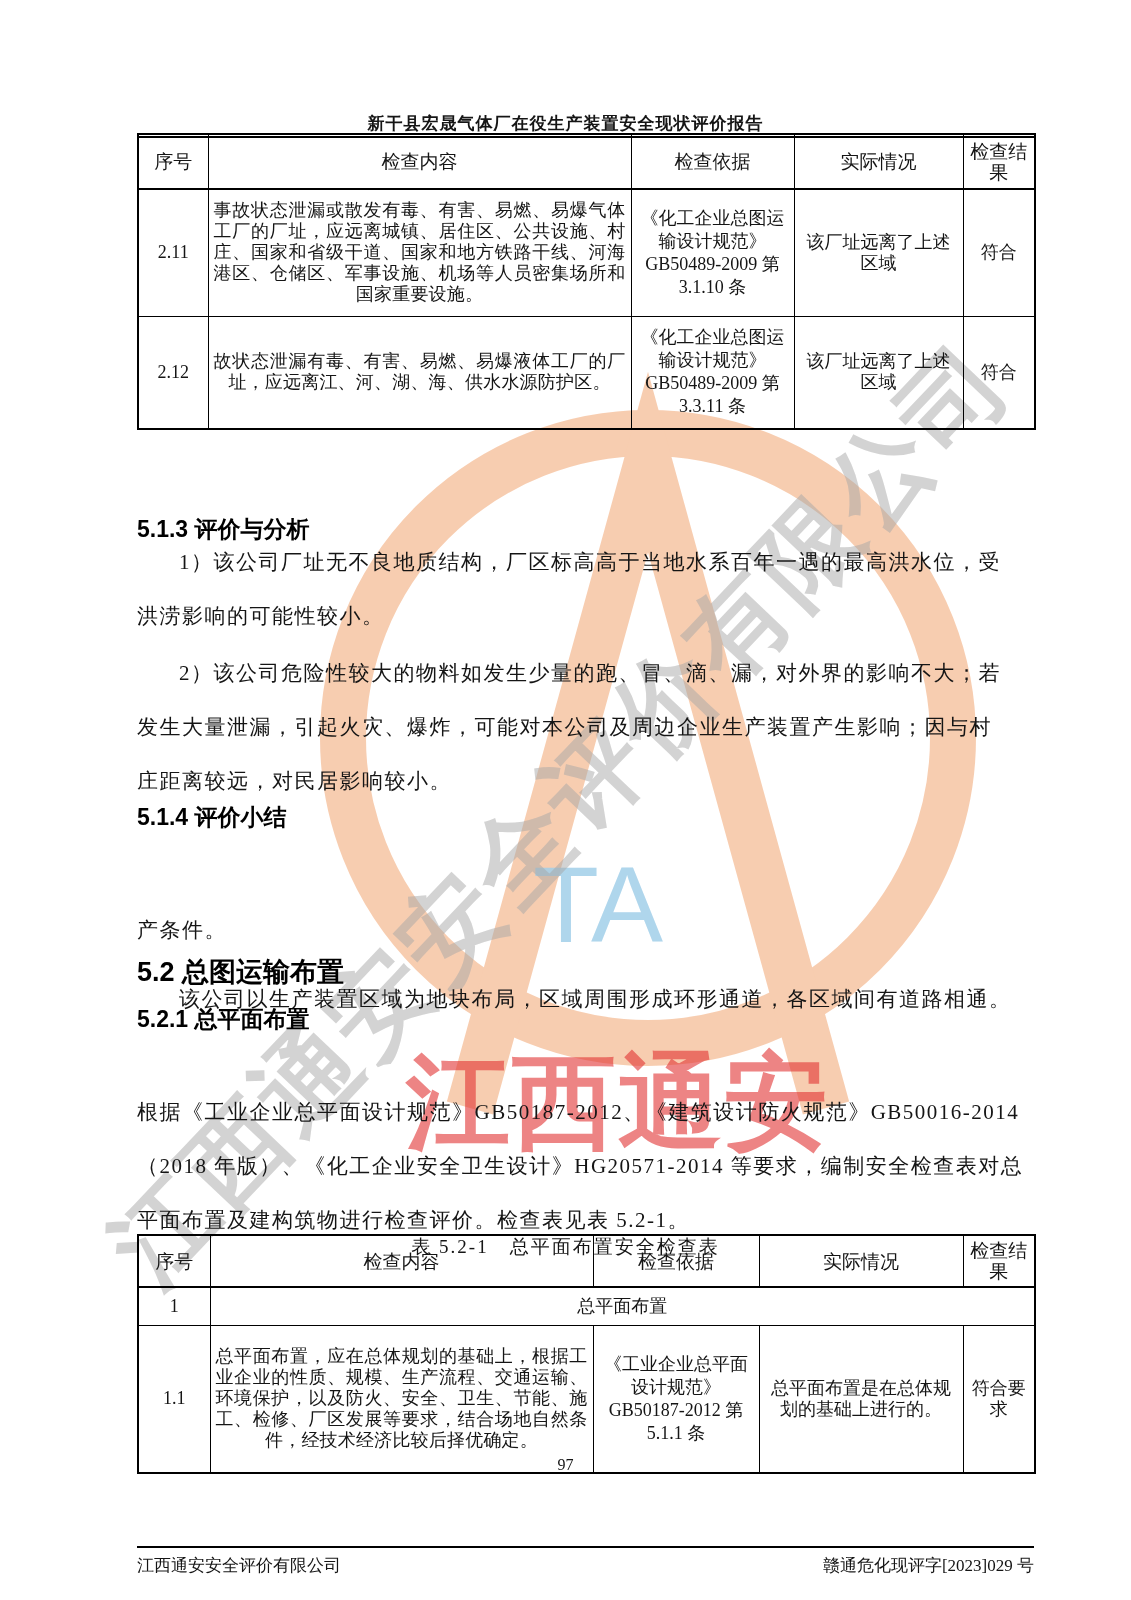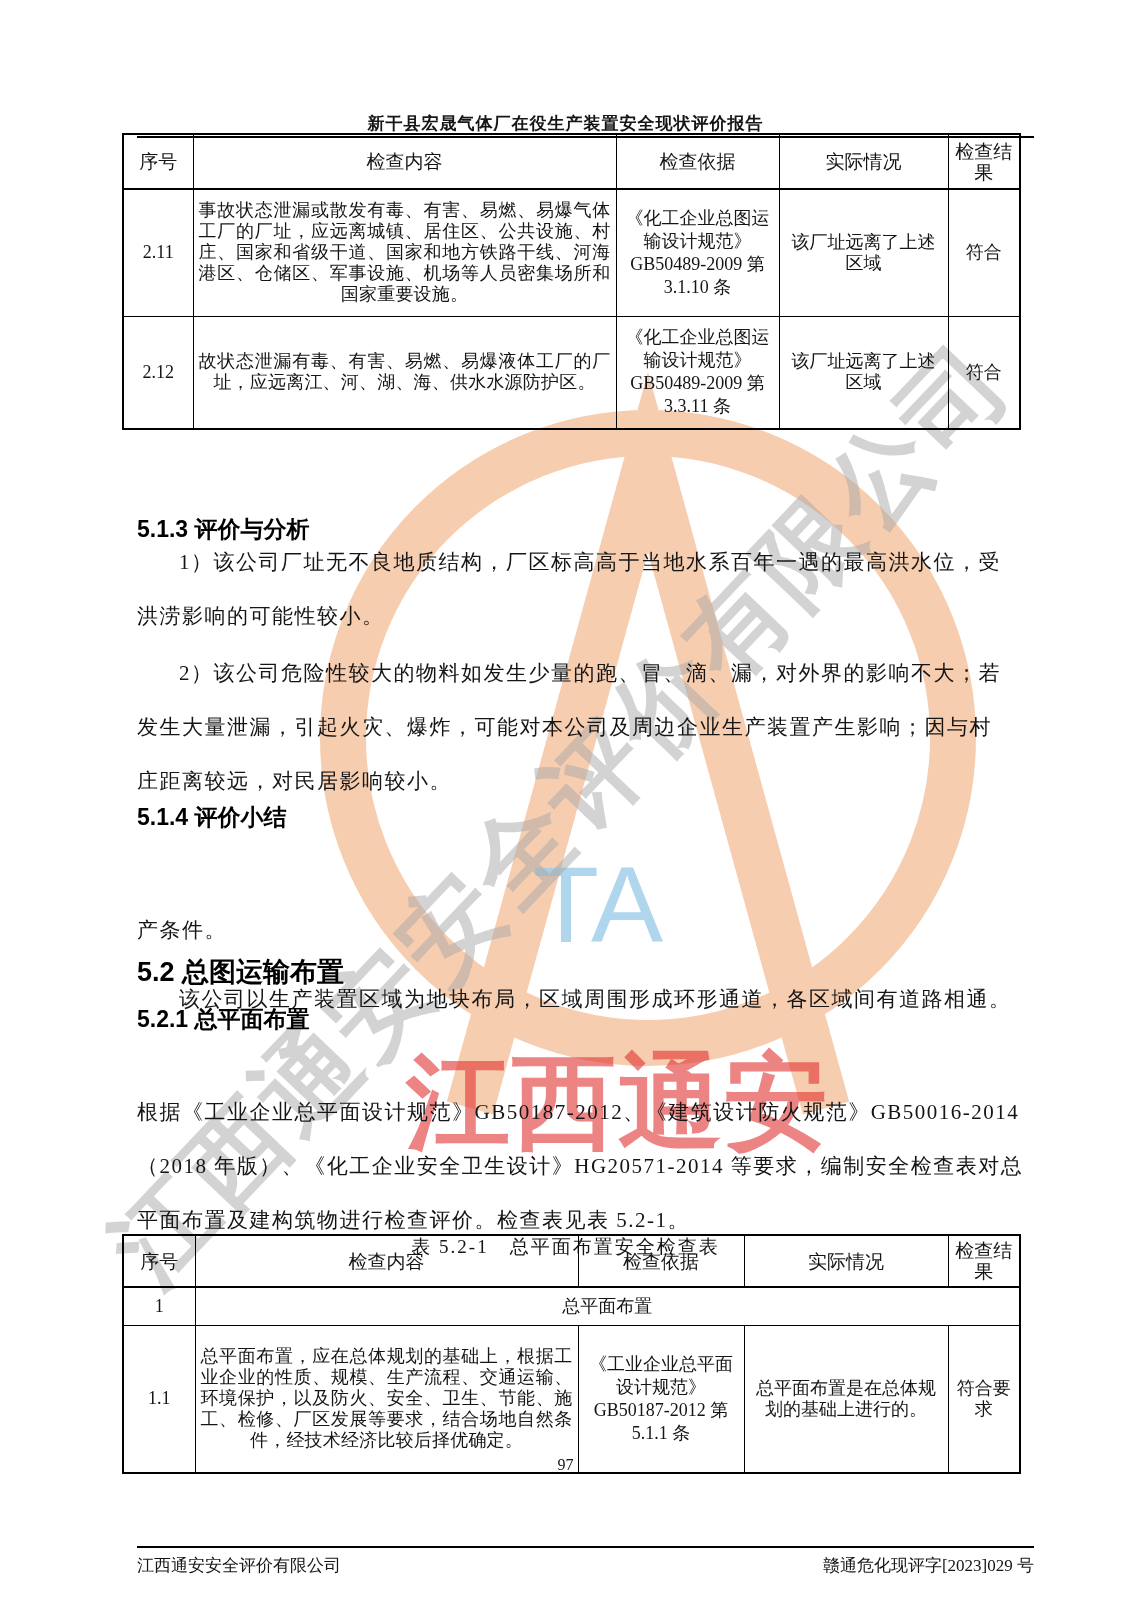--- a/index.html
+++ b/index.html
@@ -10,21 +10,21 @@
   }
   .wm-svg{position:absolute;top:0;left:0;z-index:0;}
   .abs{position:absolute;z-index:1;margin-top:32px;}
 
   
   .htitle{top:80px;left:0;width:100%;text-align:center;font-size:17px;font-weight:bold;letter-spacing:1px;}
   .hrule{top:104px;left:137px;width:897px;border-top:2.5px solid #000;}
 
   
   table.tbl{
-    position:absolute;z-index:1;left:122px;width:897px;
+    position:absolute;z-index:1;left:137px;width:897px;
     border-collapse:collapse;table-layout:fixed;border:2.5px solid #000;
   }
   .tbl th,.tbl td{
     border:1.6px solid #000;padding:1px 5px;vertical-align:middle;
     text-align:center;font-weight:normal;font-size:18px;line-height:21px;
     overflow:hidden;
   }
   .tbl th{font-size:19px;}
   .tbl tr.hdr th{border-bottom:2.2px solid #000;}
   .tbl .jc{text-align:justify;text-align-last:center;letter-spacing:0.2px;}

